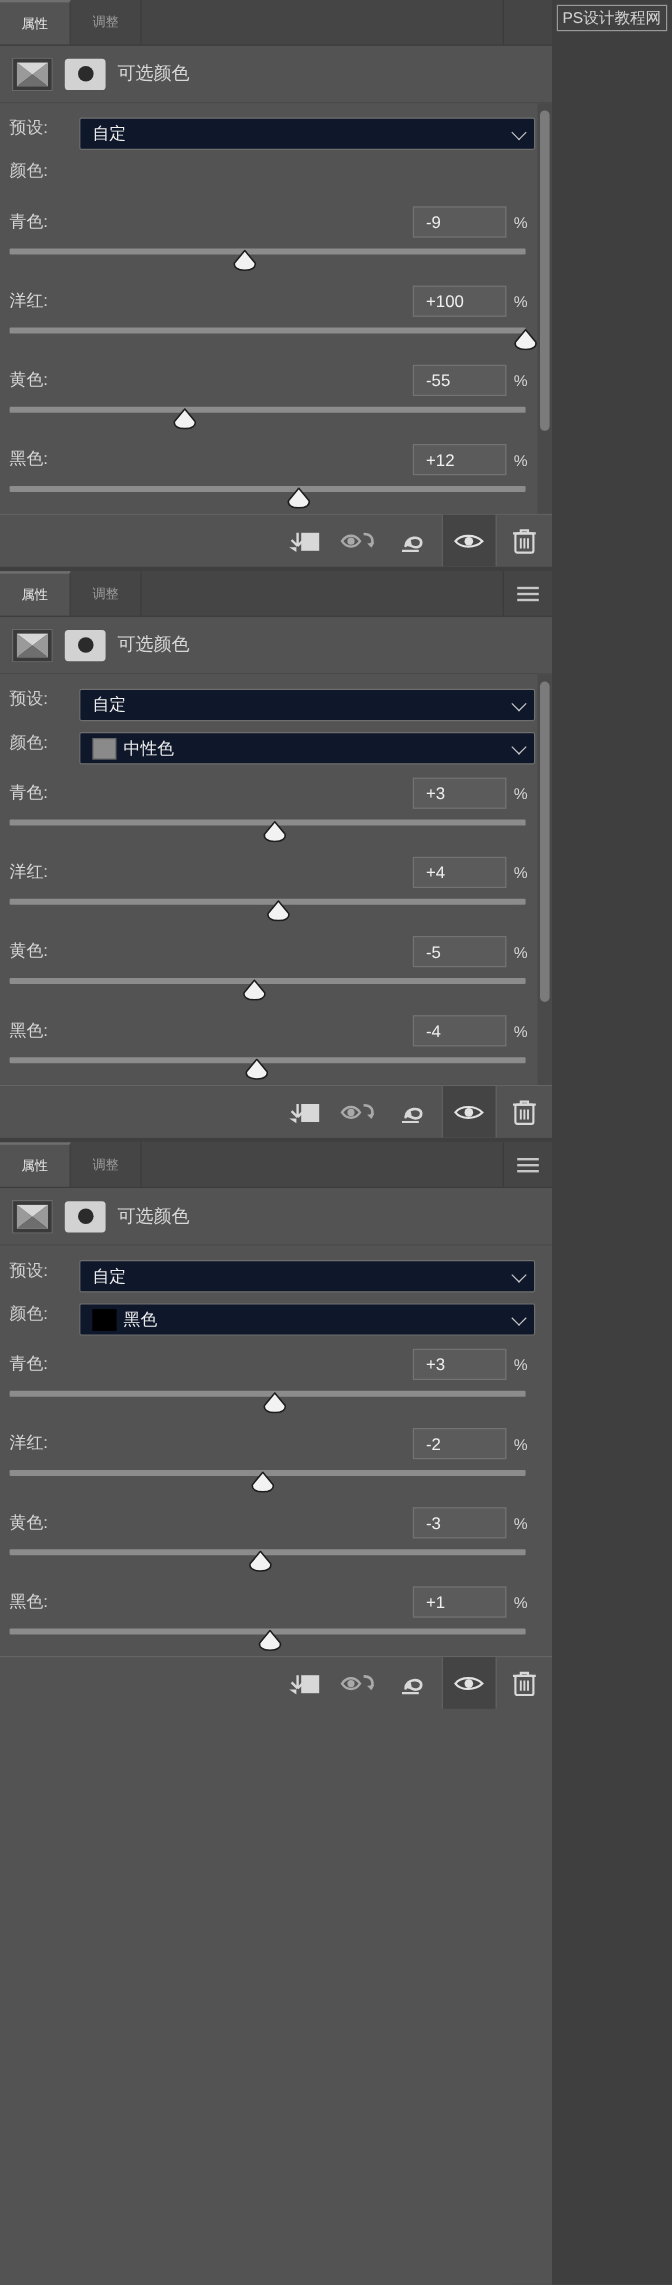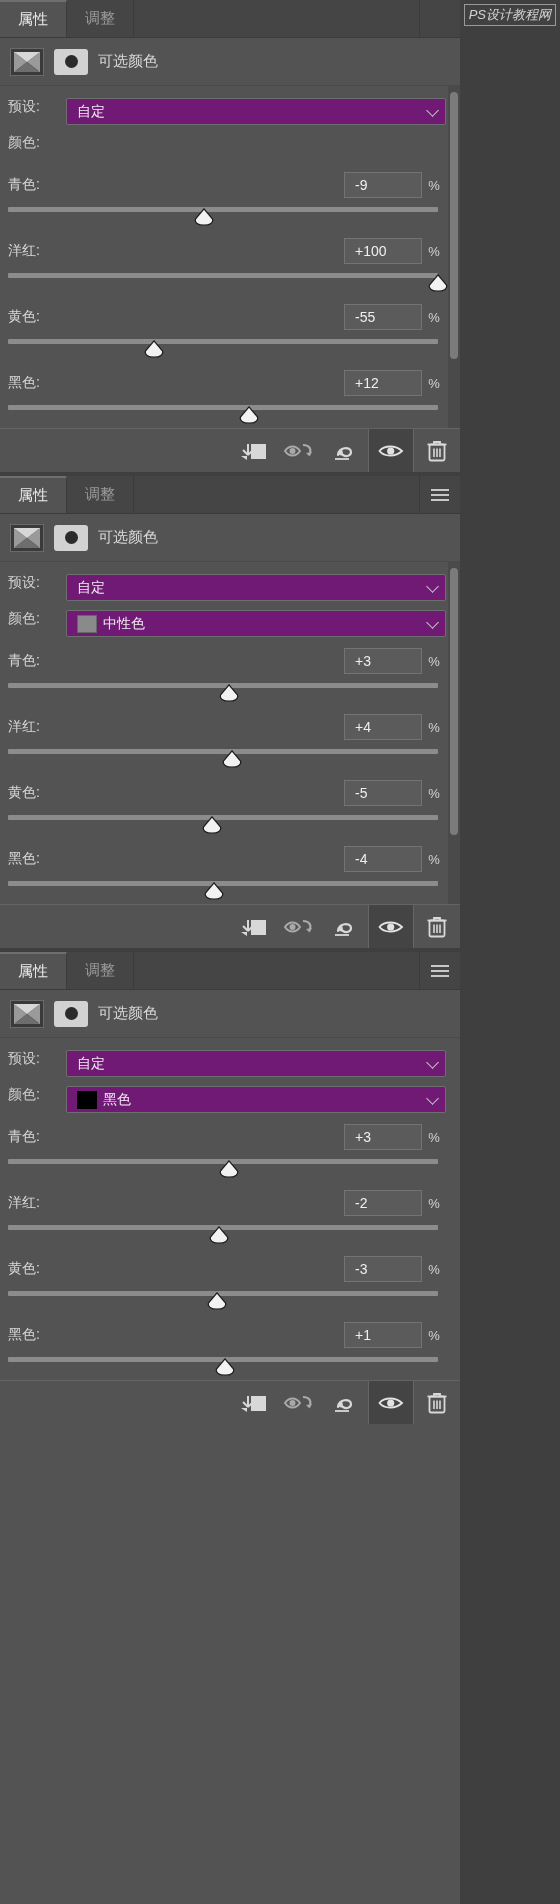--- a/index.html
+++ b/index.html
@@ -20,21 +20,21 @@
     position: relative;
     height: 38px;
     background: #454545;
     display: flex;
     align-items: stretch;
     border-bottom: 1px solid #3b3b3b;
   }
   .tab {
     display: flex; align-items: center; justify-content: center;
     padding: 0 18px;
-    font-size: 15px;
+    font-size: 11px;
     color: #9b9b9b;
     border-right: 1px solid #3b3b3b;
     background: #454545;
     cursor: default;
   }
   .tab.active {
     background: #535353;
     color: #e8e8e8;
     border-top: 2px solid #6f6f6f;
   }
@@ -81,21 +81,21 @@
     display: flex; align-items: flex-start;
     padding: 0 14px 0 8px;
     height: 30px;
     margin-bottom: 6px;
   }
   .row-select .lbl {
     width: 58px; font-size: 14px; color: #d0d0d0; flex: none;
   }
   .combo {
     flex: 1; height: 27px;
-    background: #701a75;
+    background: #0f172a;
     border: 1px solid #6e6e6e;
     border-radius: 2px;
     display: flex; align-items: center;
     padding: 0 6px 0 10px;
     position: relative;
     cursor: default;
   }
   .combo .val { font-size: 14px; color: #efefef; }
   .combo .swatch {
     width: 20px; height: 18px; margin-right: 6px; flex: none;
@@ -185,21 +185,20 @@
   .wm-url {
     position: absolute; left: 18px; top: 33px;
     font-size: 14px; color: rgba(205,205,205,0.52);
   }
   .wm-box {
     position: absolute; right: 4px; top: 4px;
     border: 1px solid rgba(225,225,225,0.55);
     padding: 1px 4px;
     font-size: 13px; color: rgba(235,235,235,0.85);
     background: rgba(70,70,70,0.25);
-    font-style: italic;
   }
   .divider-gap { height: 4px; background: #3f3f3f; }
 </style>
 </head>
 <body>
 
 <div class="page">
   <div class="gutter"></div>
 
   <div class="watermark">

